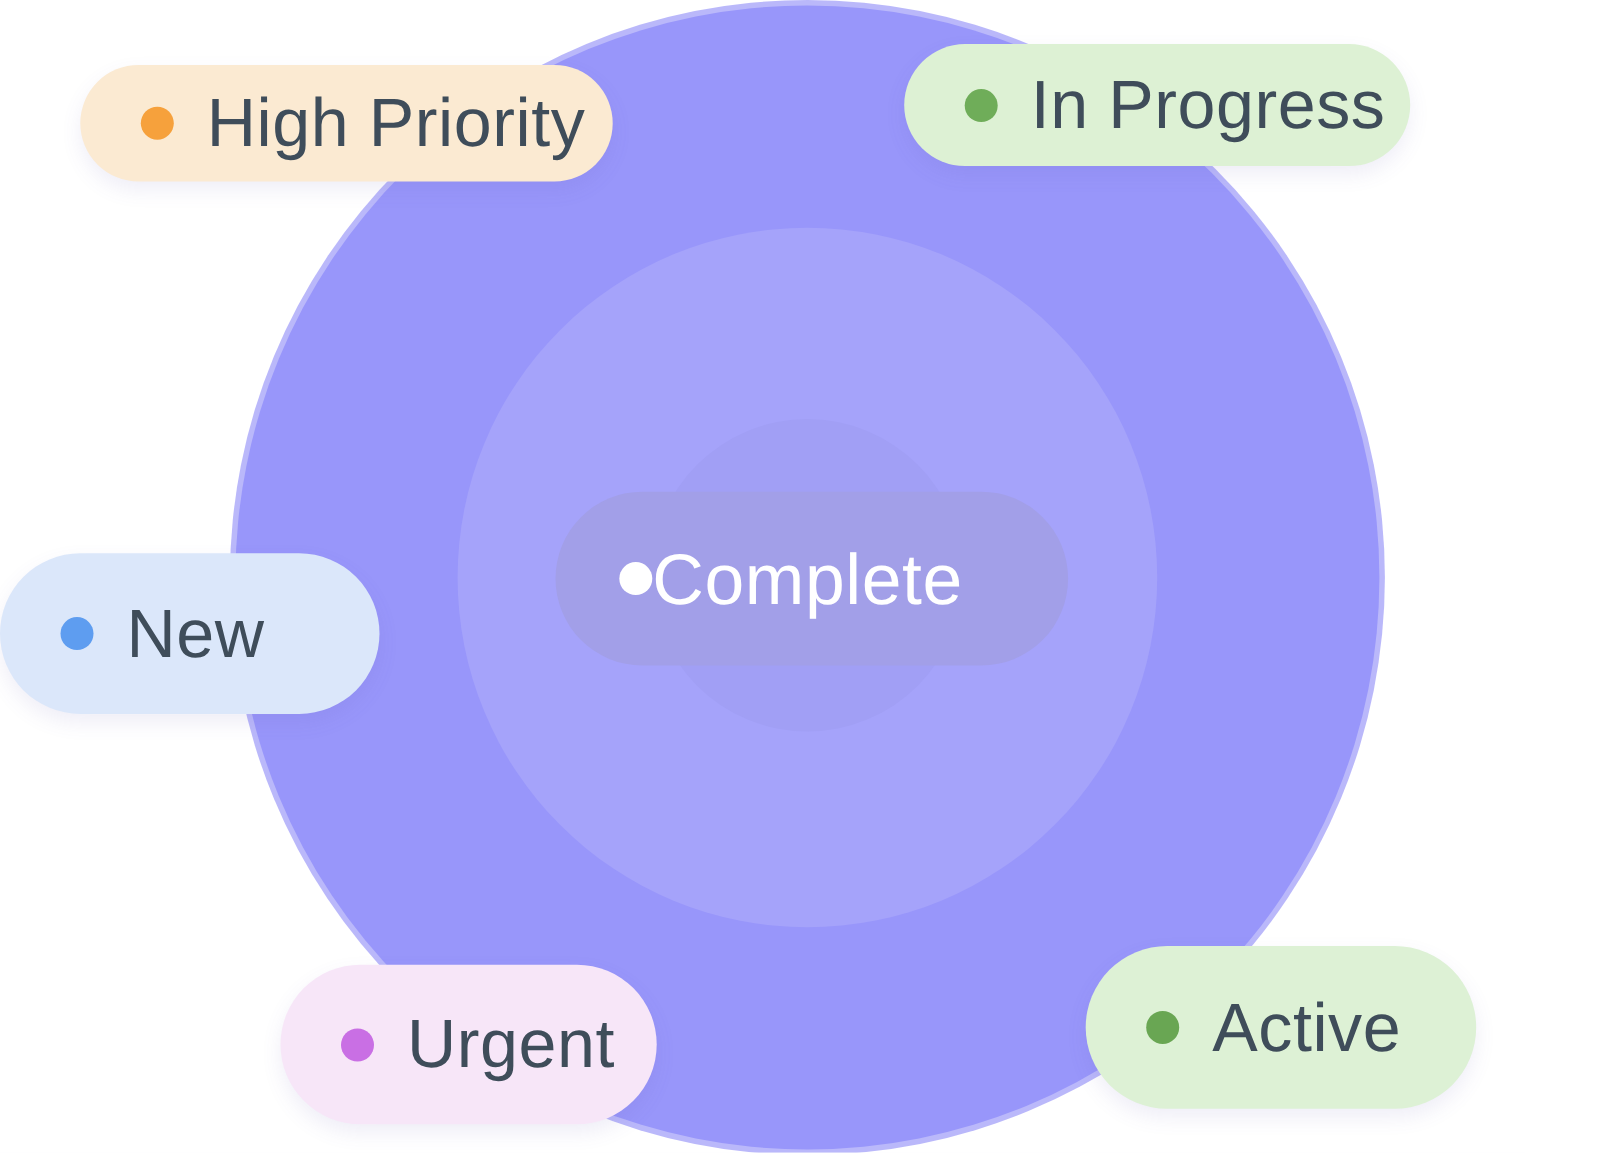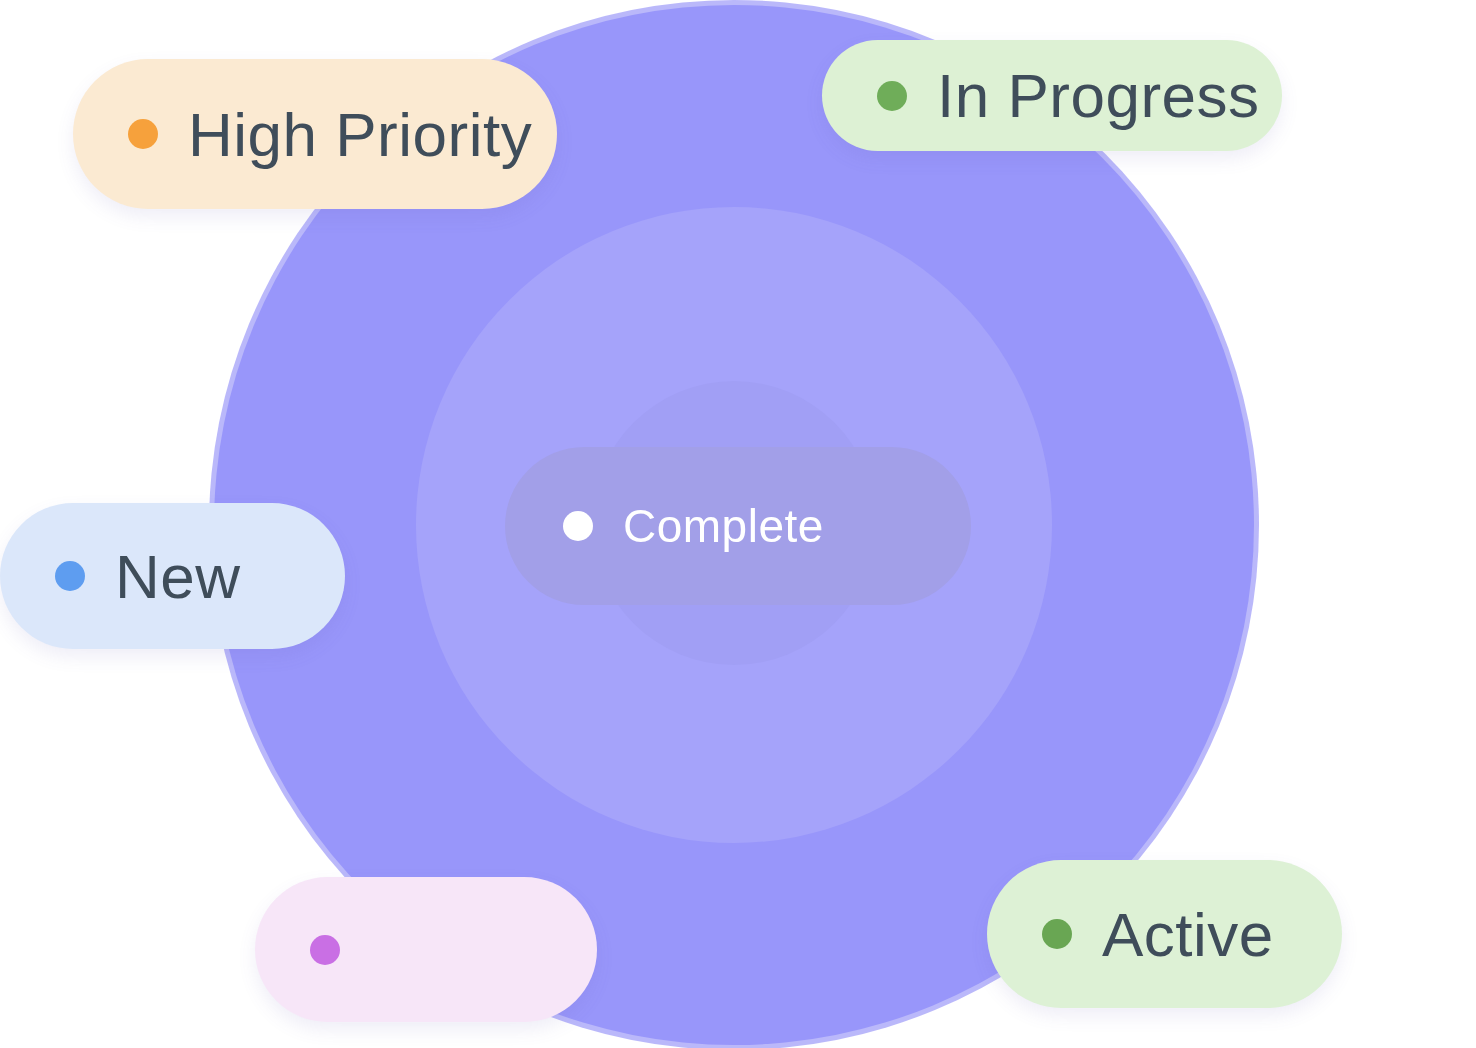--- a/index.html
+++ b/index.html
@@ -29,38 +29,37 @@
     letter-spacing: 0.5px;
     color: #3F4D5A;
     box-shadow: 0 8px 18px rgba(96,88,178,0.10);
     white-space: nowrap;
   }
   .dot {
     width: 30px; height: 30px;
     border-radius: 50%;
     flex: 0 0 auto;
   }
-  .tag-high-priority { left: 73px;   top: 59px;  width: 484px; height: 150px; }
+  .tag-high-priority { left: 73px;   top: 59px;  width: 484px; height: 106px; }
   .tag-in-progress   { left: 822px;  top: 40px;  width: 460px; height: 111px; }
   .tag-pending       { left: 1093px; top: 403px; width: 381px; height: 148px; }
   .tag-new           { left: 0;      top: 503px; width: 345px; height: 146px; }
   .tag-urgent        { left: 255px;  top: 877px; width: 342px; height: 145px; }
   .tag-active        { left: 987px;  top: 840px; width: 355px; height: 148px; }
 
   .center-pill {
     position: absolute;
     left: 505px; top: 447px;
     width: 466px; height: 158px;
     border-radius: 79px;
     box-sizing: border-box;
     display: flex;
     align-items: center;
-    gap: 30px;
     padding: 0 30px 0 58px;
-    font-size: 46px;
+    font-size: 65px;
     letter-spacing: 0.5px;
     color: #ffffff;
     white-space: nowrap;
   }
   .center-pill .dot { width: 30px; height: 30px; }
 </style>
 </head>
 <body>
 
 <div class="canvas">
@@ -85,20 +84,21 @@
   </div>
 
 
   <div class="tag tag-new" style="background: rgb(219, 231, 250); color: rgb(63, 77, 90);">
     <span class="dot" style="background: rgb(94, 157, 240);"></span>
     <span>New</span>
   </div>
 
   <div class="tag tag-urgent" style="background: rgb(247, 230, 248); color: rgb(63, 77, 90);">
     <span class="dot" style="background: rgb(201, 111, 228);"></span>
+    <span>Urgent</span>
   </div>
 
   <div class="tag tag-active" style="background: rgb(221, 241, 213); color: rgb(63, 77, 90); margin-top: 20px;">
     <span class="dot" style="background: rgb(105, 166, 83);"></span>
     <span>Active</span>
   </div>
 
 </div>
 
 </body></html>

